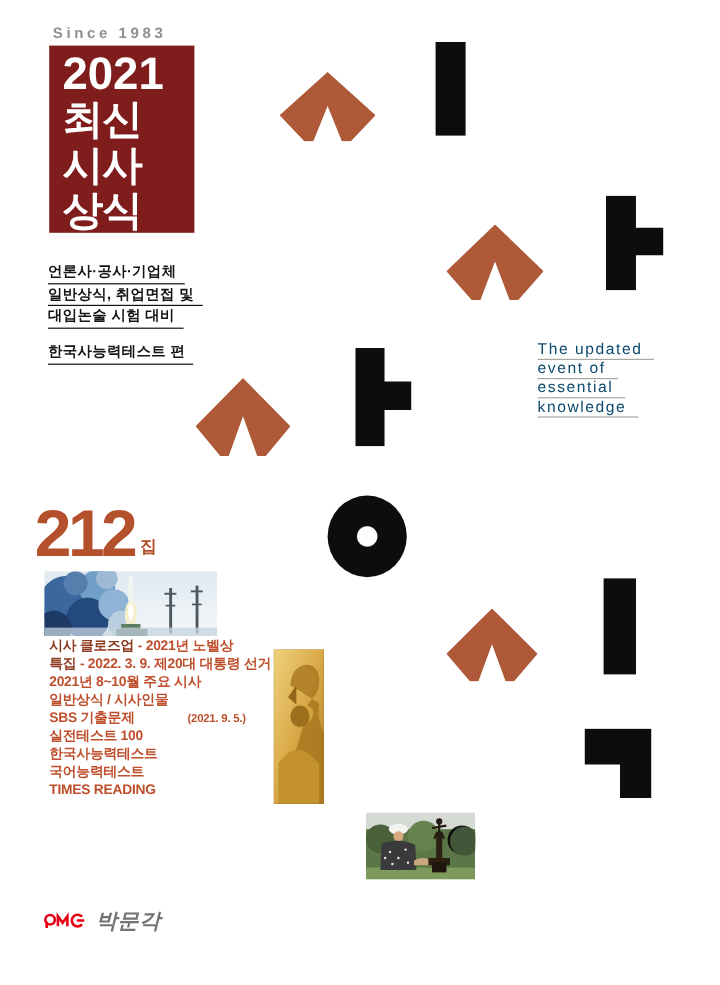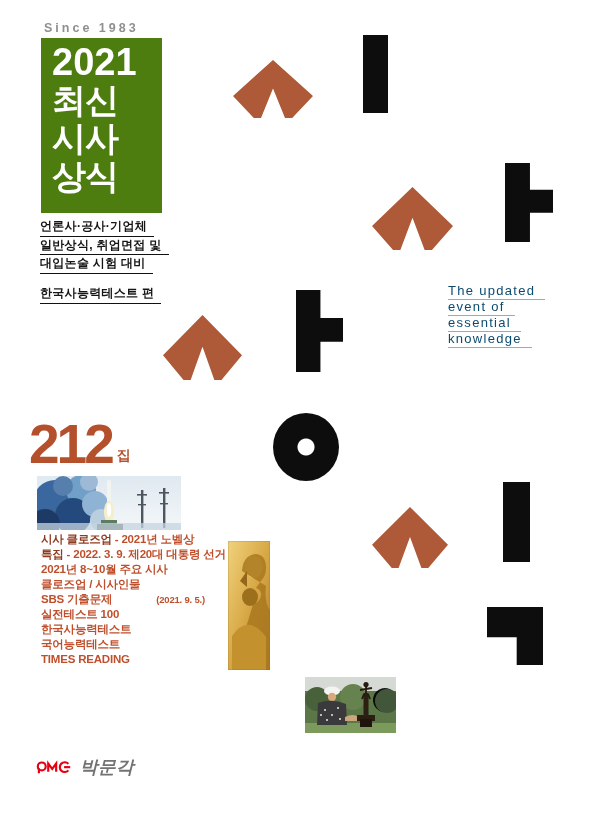--- a/index.html
+++ b/index.html
@@ -6,22 +6,22 @@
   .page{
     position:relative;width:600px;height:821px;background:#ffffff;overflow:hidden;
     font-family:"Liberation Sans","DejaVu Sans",sans-serif;
   }
   
   .since{
     position:absolute;left:44px;top:21px;
     font-size:12.5px;font-weight:700;letter-spacing:3px;color:#8f8f8f;
   }
   .title-box{
-    position:absolute;left:41px;top:38px;width:121px;height:175px;
-    background:#4d7c0f;color:#ffffff;padding:5px 0 0 11px;box-sizing:border-box;
+    position:absolute;left:41px;top:38px;width:121px;height:156px;
+    background:#7f1d1d;color:#ffffff;padding:5px 0 0 11px;box-sizing:border-box;
   }
   .title-line{font-weight:800;font-size:34px;line-height:38px;letter-spacing:-1px;}
   .title-line.year{font-size:38px;letter-spacing:0;}
   .desc{position:absolute;left:40px;top:220px;}
   .u-line{
     display:table;font-size:12px;line-height:13px;font-weight:800;color:#151515;
     letter-spacing:0.3px;border-bottom:1.5px solid #111;
     padding:0 7px 2.5px 0;margin-bottom:2px;
   }
   .editor{position:absolute;left:40px;top:287px;}
@@ -154,21 +154,21 @@
     <rect x="126" y="12" width="2.4" height="40" fill="#4c5761"></rect>
     <rect x="122" y="16" width="10" height="1.6" fill="#4c5761"></rect>
     <rect x="123" y="27" width="8" height="1.4" fill="#4c5761"></rect>
     <rect x="0" y="47" width="144" height="7" fill="#c4d4e0" opacity="0.75"></rect>
   </svg>
 
   <div class="toc">
     <div class="toc-line"><span class="toc-lead">시사 클로즈업</span><span class="toc-rest"> - 2021년 노벨상</span><span class="toc-note"></span></div>
     <div class="toc-line"><span class="toc-lead">특집</span><span class="toc-rest"> - 2022. 3. 9. 제20대 대통령 선거</span><span class="toc-note"></span></div>
     <div class="toc-line"><span class="toc-lead"></span><span class="toc-rest">2021년 8~10월 주요 시사</span><span class="toc-note"></span></div>
-    <div class="toc-line"><span class="toc-lead"></span><span class="toc-rest">클로즈업 / 시사인물</span><span class="toc-note"></span></div>
+    <div class="toc-line"><span class="toc-lead"></span><span class="toc-rest">일반상식 / 시사인물</span><span class="toc-note"></span></div>
     <div class="toc-line"><span class="toc-lead"></span><span class="toc-rest">SBS 기출문제</span><span class="toc-note">(2021. 9. 5.)</span></div>
     <div class="toc-line"><span class="toc-lead"></span><span class="toc-rest">실전테스트 100</span><span class="toc-note"></span></div>
     <div class="toc-line"><span class="toc-lead"></span><span class="toc-rest">한국사능력테스트</span><span class="toc-note"></span></div>
     <div class="toc-line"><span class="toc-lead"></span><span class="toc-rest">국어능력테스트</span><span class="toc-note"></span></div>
     <div class="toc-line"><span class="toc-lead"></span><span class="toc-rest">TIMES READING</span><span class="toc-note"></span></div>
   </div>
 
   <svg id="photo-medal" class="photo" viewBox="0 0 42 129" aria-label="nobel-medal-photo">
     <defs>
       <linearGradient id="goldg" x1="0" y1="0" x2="1" y2="1">

